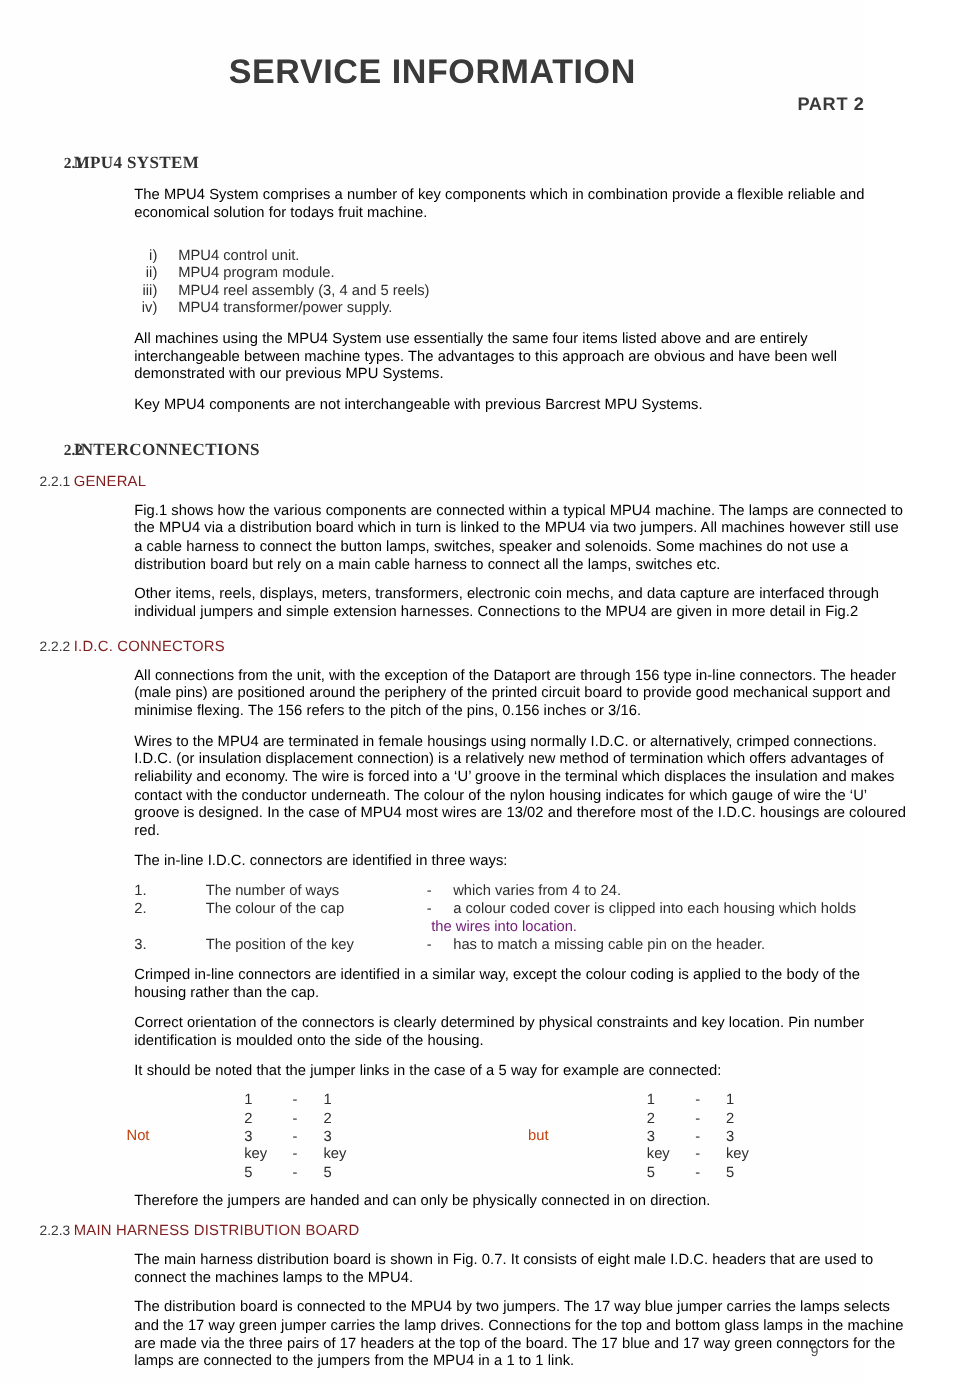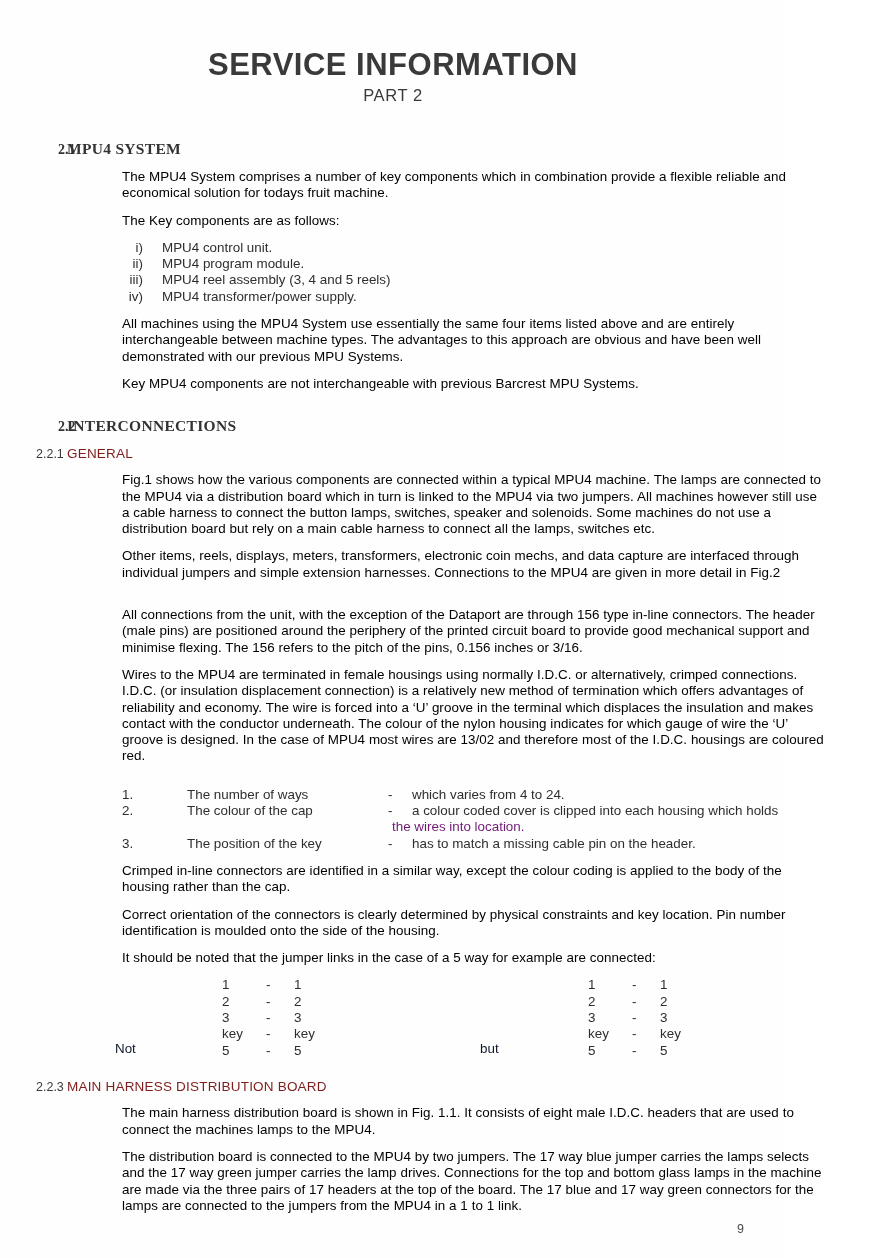--- a/index.html
+++ b/index.html
@@ -28,23 +28,23 @@
     text-align: center;
     font-size: 31px;
     font-weight: bold;
     letter-spacing: 0.5px;
     color: #3a3a3a;
     margin: 0;
     padding-top: 49px;
     line-height: 1.05;
   }
   .doc-subtitle {
-    text-align: center;
+    text-align: right;
     font-size: 16.5px;
-    font-weight: normal;
+    font-weight: bold;
     letter-spacing: 0.6px;
     color: #3a3a3a;
     margin: 4px 0 0 0;
   }
 
   
   .body-col {
     position: absolute;
     left: 0;
     top: 140px;
@@ -160,22 +160,21 @@
   
   .jumper-block {
     position: relative;
     padding-left: 122px;
     height: 80px;
   }
   .jumper-label {
     position: absolute;
     font-size: 13.4px;
     line-height: 16.3px;
-    color: #0f172a;
-    margin-top: 32px;
+    color: #c2410c;
   }
   .jumper-label.left  { left: 115px;  top: 32px; }
   .jumper-label.right { left: 480px;  top: 32px; }
 
   .pin-table {
     position: absolute;
     top: 0;
     font-size: 13.4px;
     line-height: 16.3px;
     color: #2e2e2e;
@@ -211,21 +210,20 @@
 
   <div class="body-col">
 
     <div class="sec-head">
       <span class="sec-num">2.1</span>
       <span class="sec-title">MPU4 SYSTEM</span>
     </div>
     <div class="gap-s"></div>
     <p class="para">The MPU4 System comprises a number of key components which in combination provide a flexible reliable and economical solution for todays fruit machine.</p>
     <div class="gap-s"></div>
-    <p class="para">The Key components are as follows:</p>
     <div class="gap-s"></div>
 
     <div class="roman-list">
       <div class="roman-item">
         <span class="roman-marker">i)</span>
         <span>MPU4 control unit.</span>
       </div>
       <div class="roman-item">
         <span class="roman-marker">ii)</span>
         <span>MPU4 program module.</span>
@@ -257,25 +255,30 @@
       <span class="subsec-num">2.2.1</span>
       <span class="subsec-title">GENERAL</span>
     </div>
     <div class="gap-s"></div>
     <p class="para">Fig.1 shows how the various components are connected within a typical MPU4 machine. The lamps are connected to the MPU4 via a distribution board which in turn is linked to the MPU4 via two jumpers. All machines however still use a cable harness to connect the button lamps, switches, speaker and solenoids. Some machines do not use a distribution board but rely on a main cable harness to connect all the lamps, switches etc.</p>
     <div class="gap-s"></div>
     <p class="para">Other items, reels, displays, meters, transformers, electronic coin mechs, and data capture are interfaced through individual jumpers and simple extension harnesses. Connections to the MPU4 are given in more detail in Fig.2</p>
 
     <div class="gap-m"></div>
 
+    <div class="subsec-head">
+      <span class="subsec-num">2.2.2</span>
+      <span class="subsec-title">I.D.C. CONNECTORS</span>
+    </div>
     <div class="gap-s"></div>
     <p class="para">All connections from the unit, with the exception of the Dataport are through 156 type in-line connectors. The header (male pins) are positioned around the periphery of the printed circuit board to provide good mechanical support and minimise flexing. The 156 refers to the pitch of the pins, 0.156 inches or 3/16.</p>
     <div class="gap-s"></div>
     <p class="para">Wires to the MPU4 are terminated in female housings using normally I.D.C. or alternatively, crimped connections. I.D.C. (or insulation displacement connection) is a relatively new method of termination which offers advantages of reliability and economy. The wire is forced into a ‘U’ groove in the terminal which displaces the insulation and makes contact with the conductor underneath. The colour of the nylon housing indicates for which gauge of wire the ‘U’ groove is designed. In the case of MPU4 most wires are 13/02 and therefore most of the I.D.C. housings are coloured red.</p>
     <div class="gap-s"></div>
+    <p class="para">The in-line I.D.C. connectors are identified in three ways:</p>
     <div class="gap-s"></div>
 
     <div class="def-list">
       <div class="def-row">
         <span class="def-num">1.</span>
         <span class="def-term">The number of ways</span>
         <span class="def-dash">-</span>
         <span class="def-desc">which varies from 4 to 24.</span>
       </div>
       <div class="def-row">
@@ -360,29 +363,30 @@
           <tr>
             <td class="pin-a">5</td>
             <td class="pin-d">-</td>
             <td class="pin-b">5</td>
           </tr>
         </tbody>
       </table>
     </div>
 
     <div class="gap-s"></div>
+    <p class="para">Therefore the jumpers are handed and can only be physically connected in on direction.</p>
 
     <div class="gap-s"></div>
 
     <div class="subsec-head">
       <span class="subsec-num">2.2.3</span>
       <span class="subsec-title">MAIN HARNESS DISTRIBUTION BOARD</span>
     </div>
     <div class="gap-s"></div>
-    <p class="para">The main harness distribution board is shown in Fig. 1.1. It consists of eight male I.D.C. headers that are used to connect the machines lamps to the MPU4.</p>
+    <p class="para">The main harness distribution board is shown in Fig. 0.7. It consists of eight male I.D.C. headers that are used to connect the machines lamps to the MPU4.</p>
     <div class="gap-s"></div>
     <p class="para">The distribution board is connected to the MPU4 by two jumpers. The 17 way blue jumper carries the lamps selects and the 17 way green jumper carries the lamp drives. Connections for the top and bottom glass lamps in the machine are made via the three pairs of 17 headers at the top of the board. The 17 blue and 17 way green connectors for the lamps are connected to the jumpers from the MPU4 in a 1 to 1 link.</p>
 
   </div>
 
   <div class="page-no">9</div>
 
 </div>
 
 </body></html>

